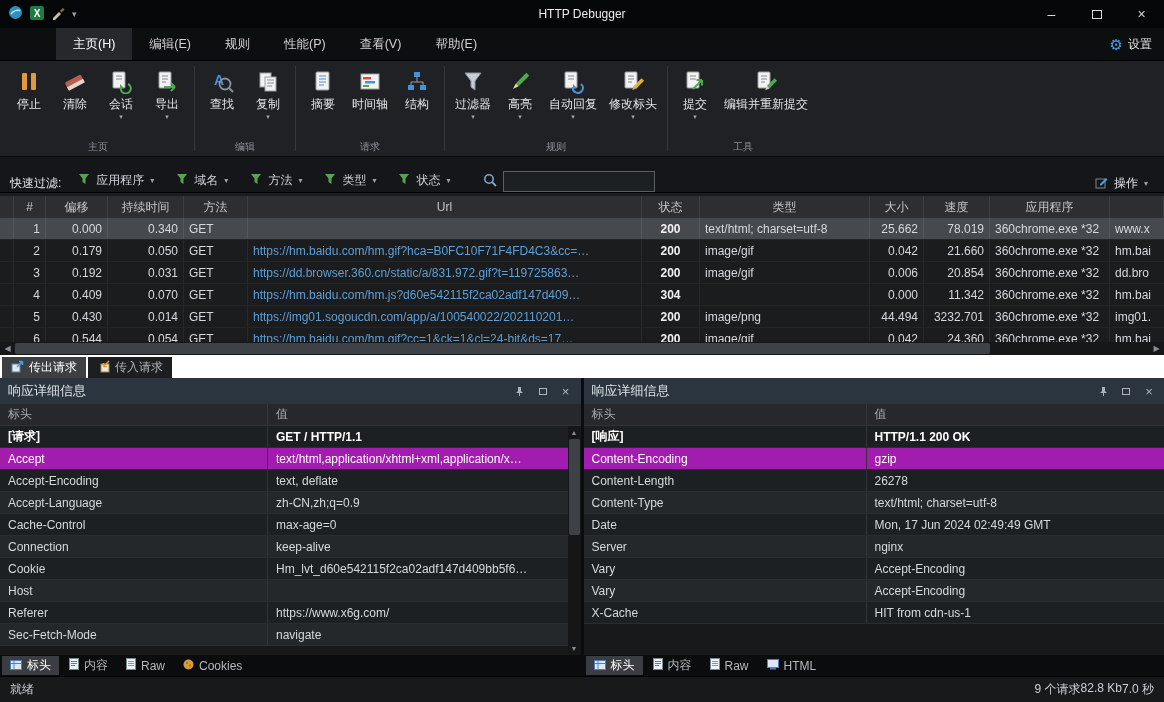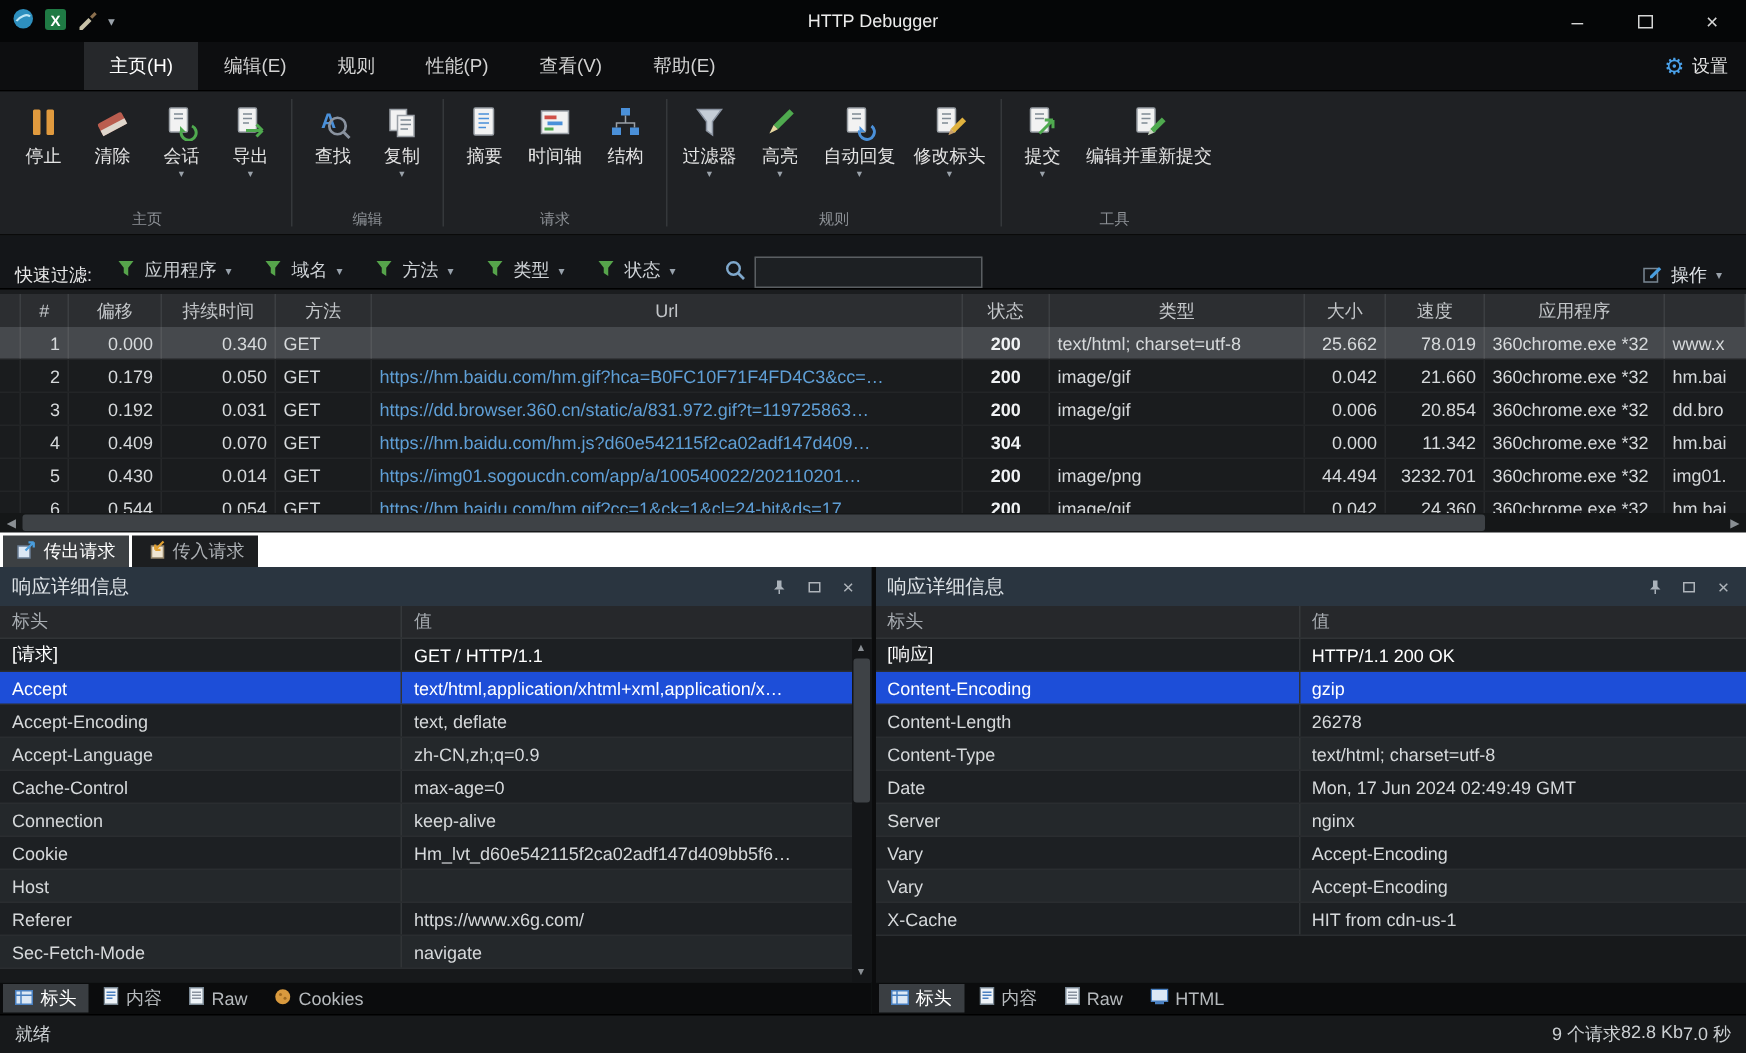--- a/index.html
+++ b/index.html
@@ -81,24 +81,24 @@
 .d-colhead{height:22px;display:flex;background:#26282b;color:#a6abb0;flex:none;border-bottom:1px solid #313437}
 .d-colhead>div{display:flex;align-items:center;padding:0 8px}
 .d-h{width:268px;flex:none;border-right:1px solid #35383b;min-width:0}
 .d-v{flex:1;min-width:0}
 .panel-response .d-h{width:283px}
 .d-rows-wrap{flex:1;position:relative;min-height:0;overflow:hidden;background:#17191b}
 .panel-request .d-rows{margin-right:13px}
 .d-row{display:flex;height:22px;border-bottom:1px solid #2a2d30}
 .d-row:nth-child(odd){background:#1d2023}
 .d-row:nth-child(even){background:#24282b}
-.d-row.selected{background:#1d4ed8}
+.d-row.selected{background:#a21caf}
 .d-row>div{display:flex;align-items:center;padding:0 8px;white-space:nowrap;overflow:hidden;color:#d6d9db}
 .d-row .d-h{border-right:1px solid #313437}
-.d-row.strong>div{font-weight:normal;color:#fff}
+.d-row.strong>div{font-weight:bold;color:#fff}
 .d-row.selected>div{color:#fff}
 .vscroll{position:absolute;right:0;top:0;bottom:0;width:13px;background:#141618;display:flex;flex-direction:column;align-items:center}
 .varrow{height:13px;width:100%;color:#8a8f94;font-size:7px;display:flex;align-items:center;justify-content:center;flex:none}
 .vthumb{width:11px;height:96px;background:#3e4246;border-radius:2px;flex:none}
 .vspacer{flex:1}
 .panel-tabs{height:21px;background:#0b0c0d;display:flex;align-items:center;gap:2px;padding-left:2px;flex:none}
 .ptab{height:19px;display:flex;align-items:center;gap:5px;padding:0 8px;color:#b6babd}
 .ptab.active{background:#3a3e42;color:#fff}
 
 .statusbar{height:26px;background:#17191b;display:flex;align-items:center;padding:0 10px;flex:none;color:#ccd0d3;border-top:1px solid #000}

